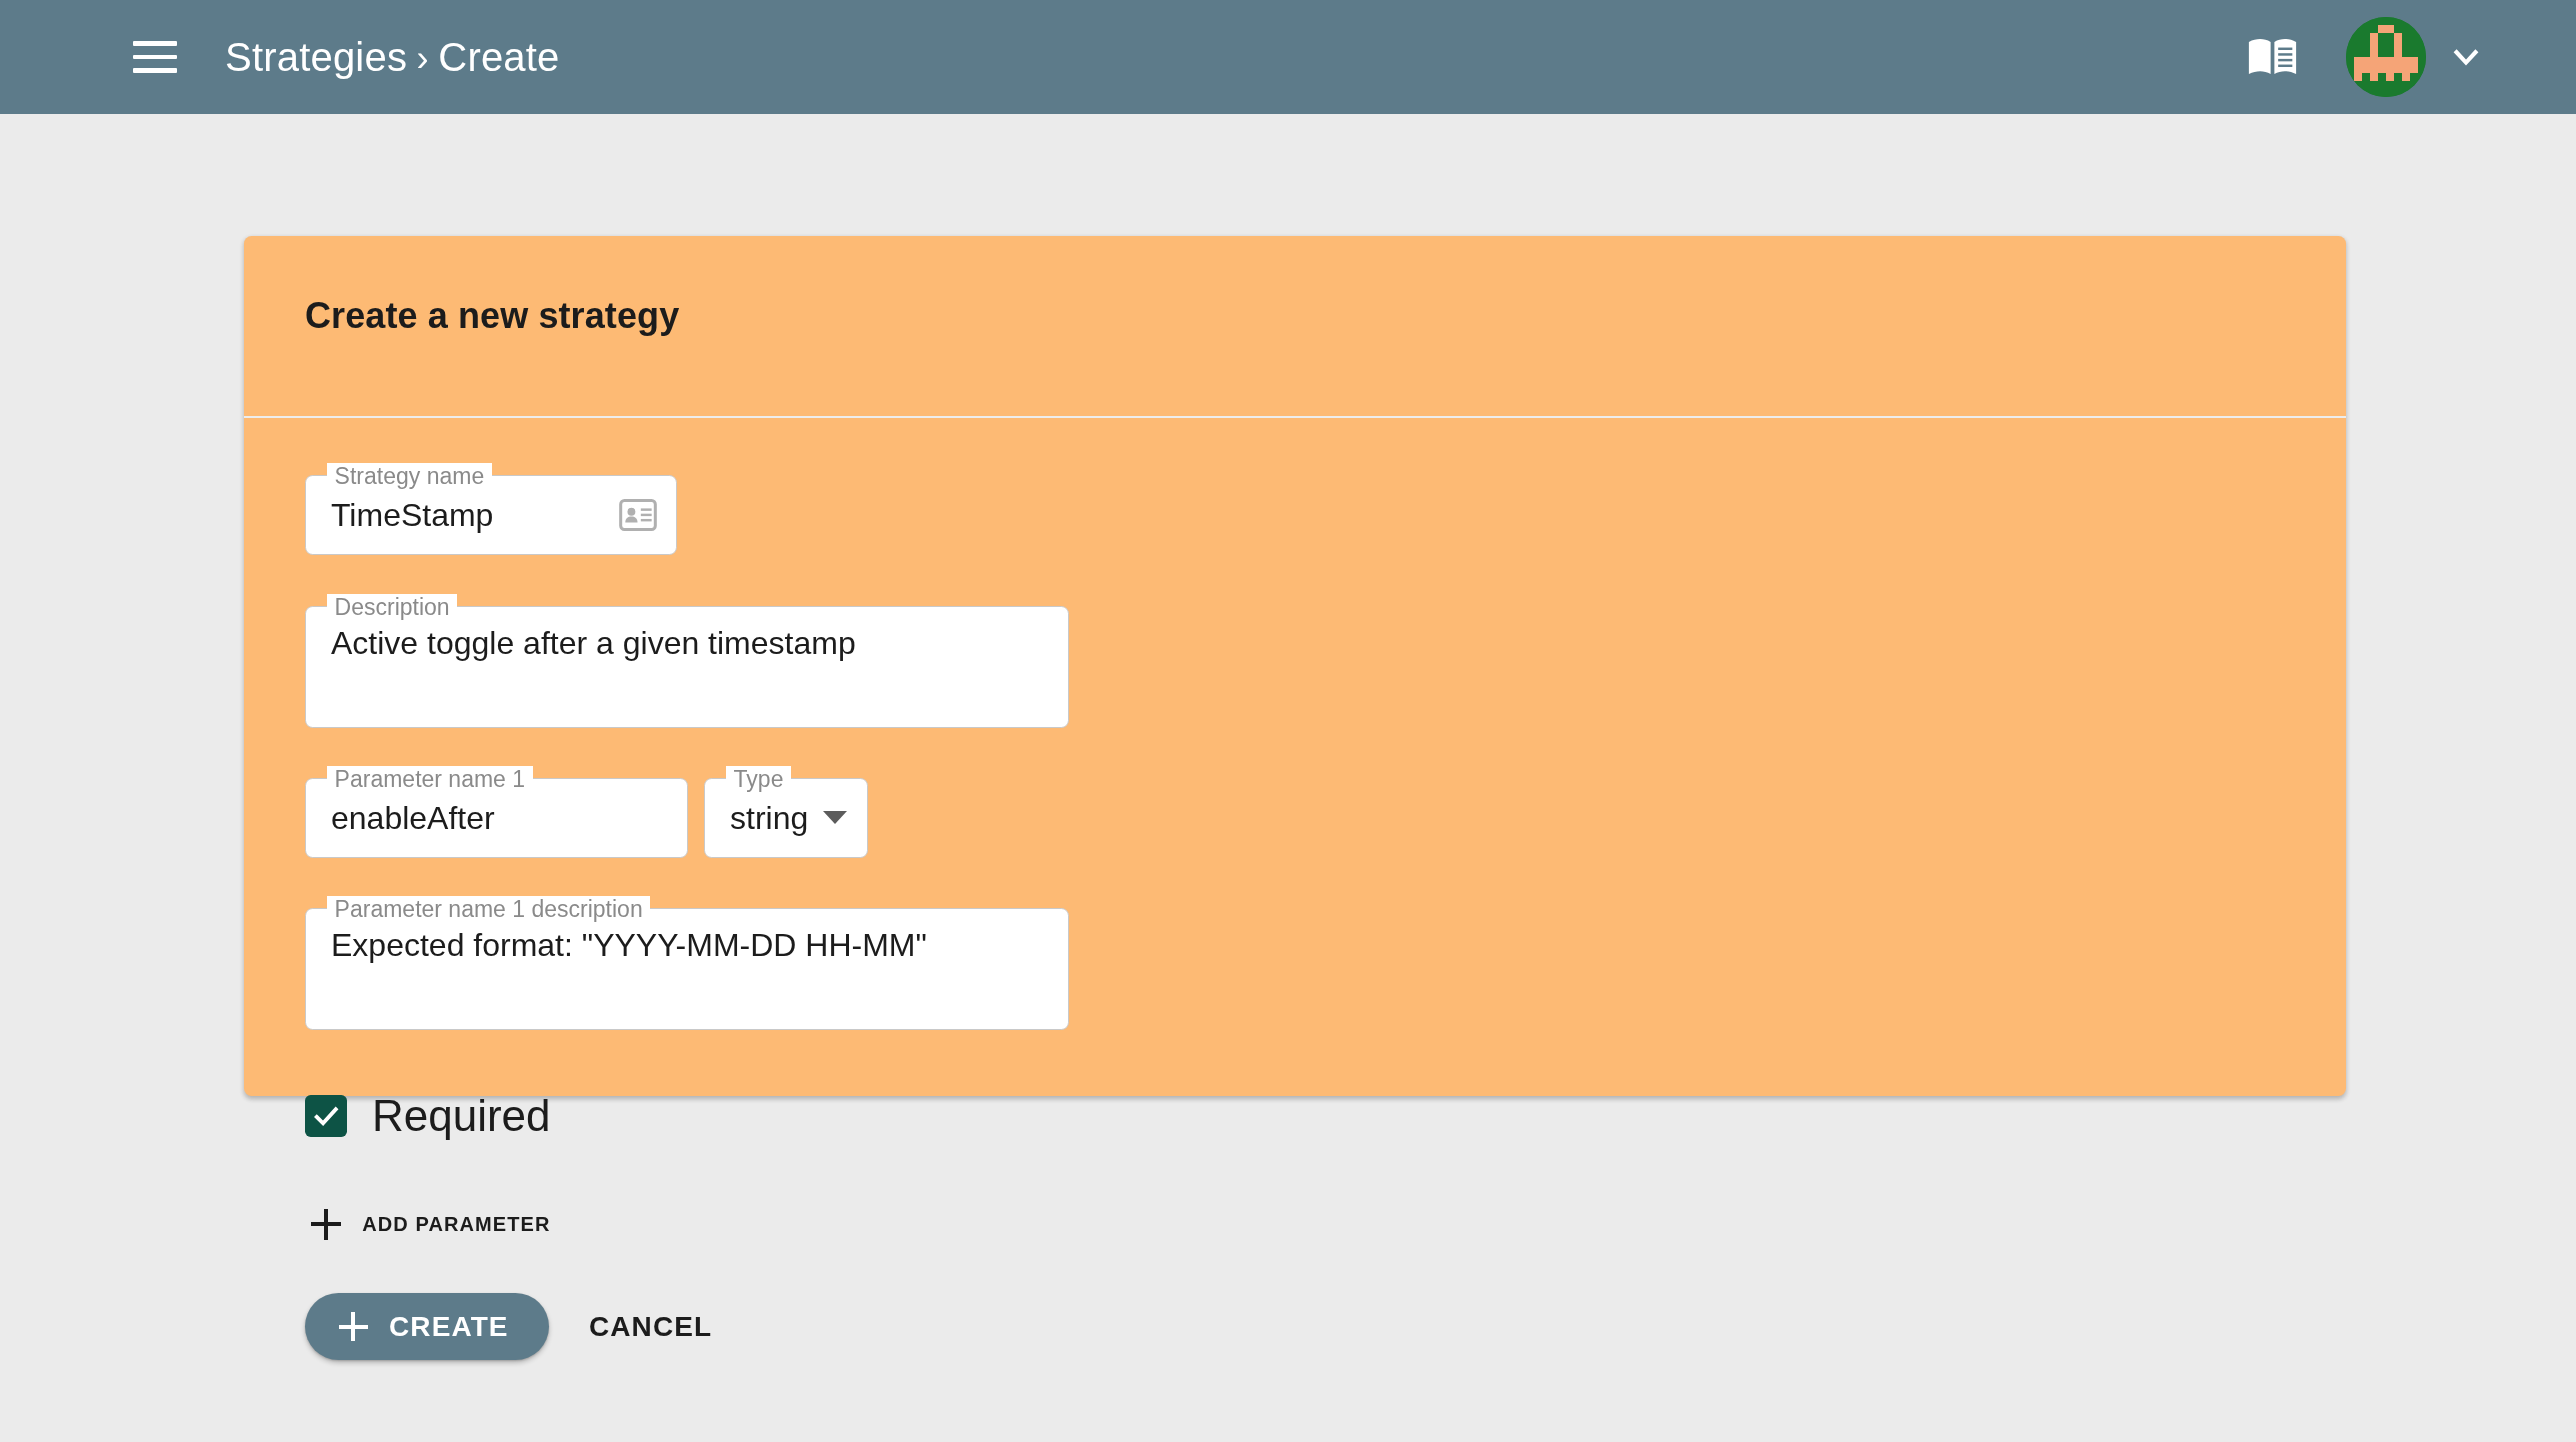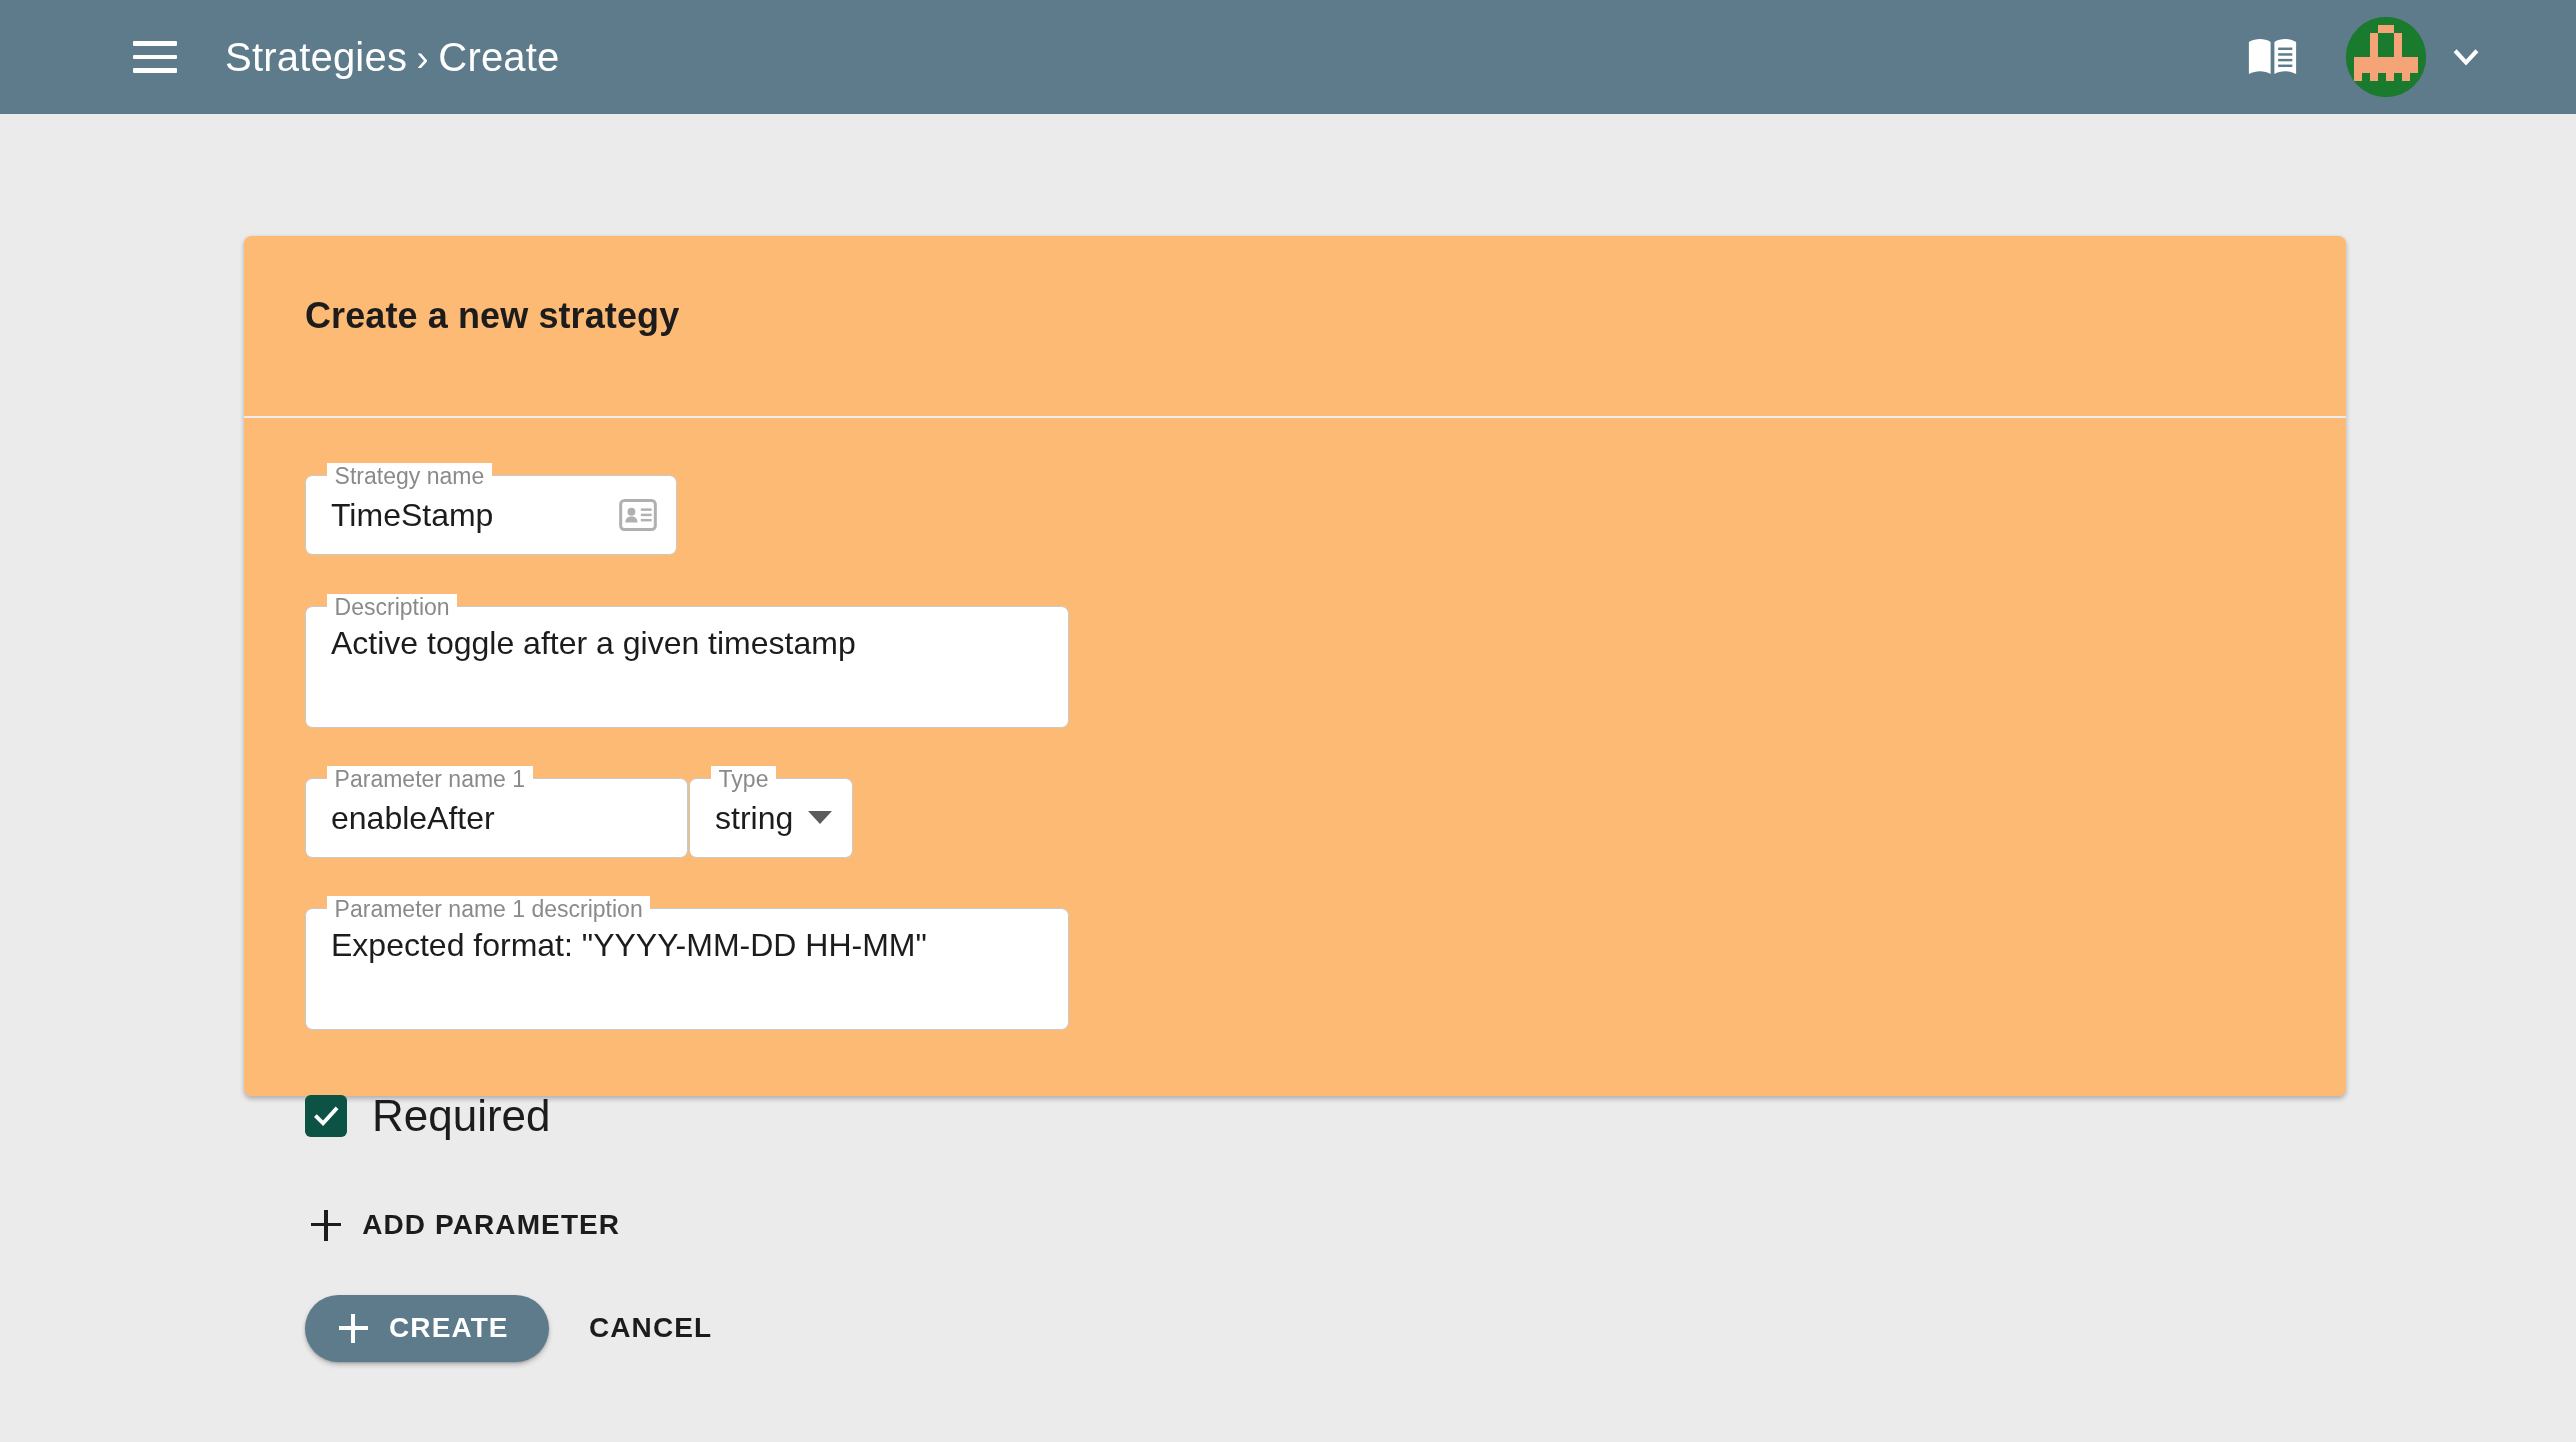--- a/index.html
+++ b/index.html
@@ -120,21 +120,21 @@
   .field-description {
     margin-top: 51px;
     width: 764px; height: 122px;
     padding: 17px 25px 0 25px;
   }
 
   .param-row {
     margin-top: 50px;
     display: flex;
     align-items: flex-start;
-    gap: 1px;
+    gap: 16px;
   }
   .field-param-name {
     width: 383px; height: 80px;
     display: flex; align-items: center;
     padding: 0 25px;
   }
   .field-type {
     width: 164px; height: 80px;
     display: flex; align-items: center; gap: 15.2px;
     padding: 0 21px 0 25px;
@@ -190,21 +190,21 @@
     position: relative;
     width: 30.5px; height: 30.5px;
     flex: 0 0 auto;
   }
   .plus-dark::before, .plus-dark::after {
     content: ""; position: absolute; background: #1c1c1c;
   }
   .plus-dark::before { left: 0; top: 12.4px; width: 30.5px; height: 3.8px; }
   .plus-dark::after { top: 0; left: 13.3px; width: 3.8px; height: 30.5px; }
   .add-param-label {
-    font-size: 28px;
+    font-size: 20px;
     font-weight: 700;
     letter-spacing: 1.1px;
     color: #1c1c1c;
   }
 
   
   .actions {
     margin-top: 44px;
     display: flex;
     align-items: center;

